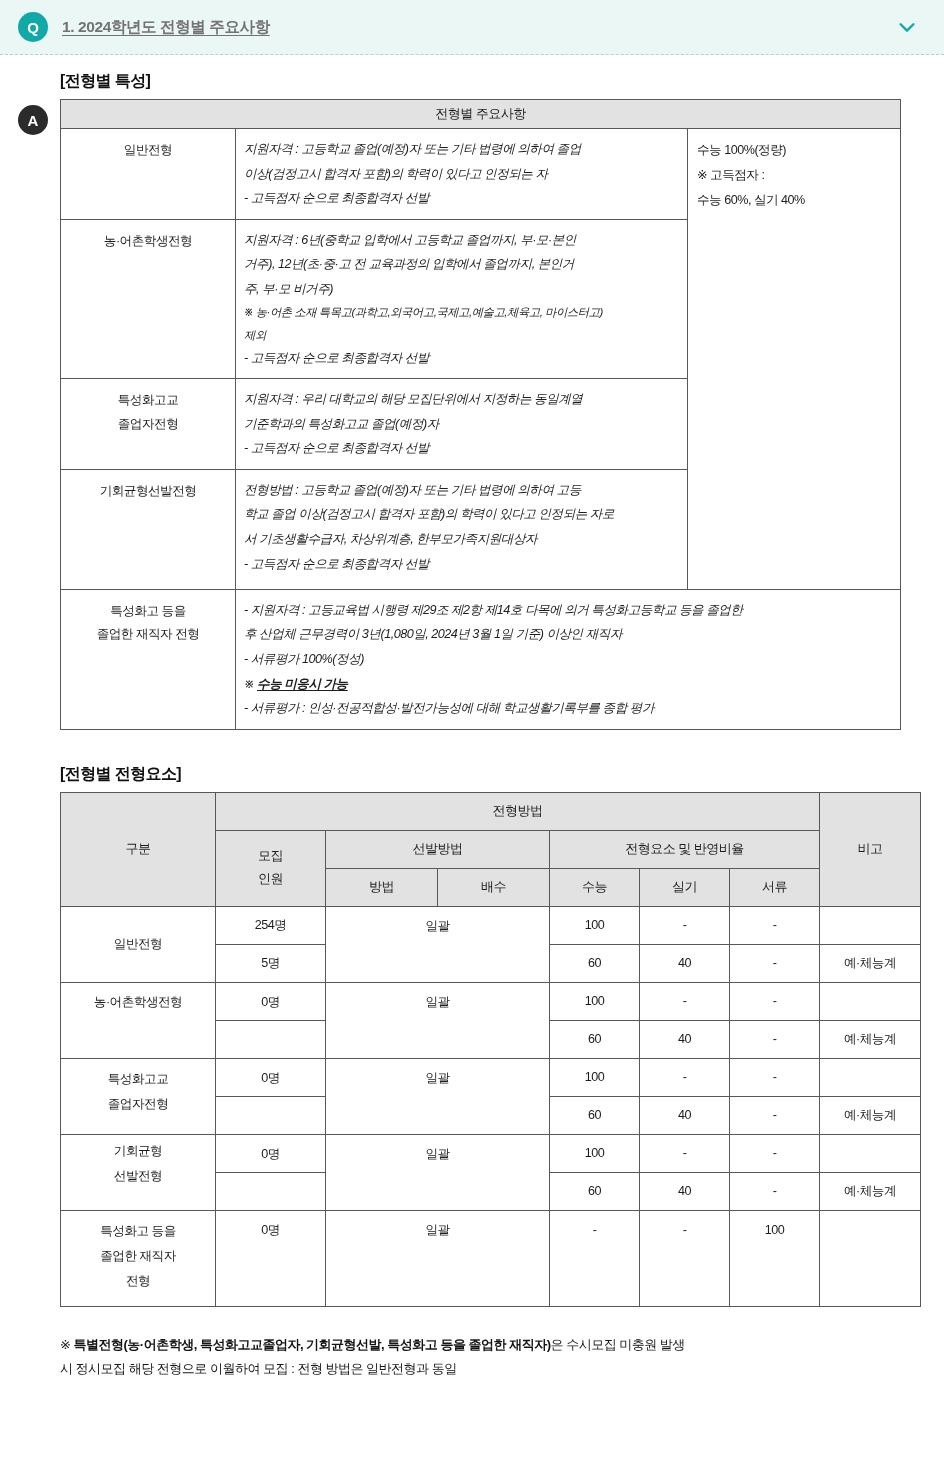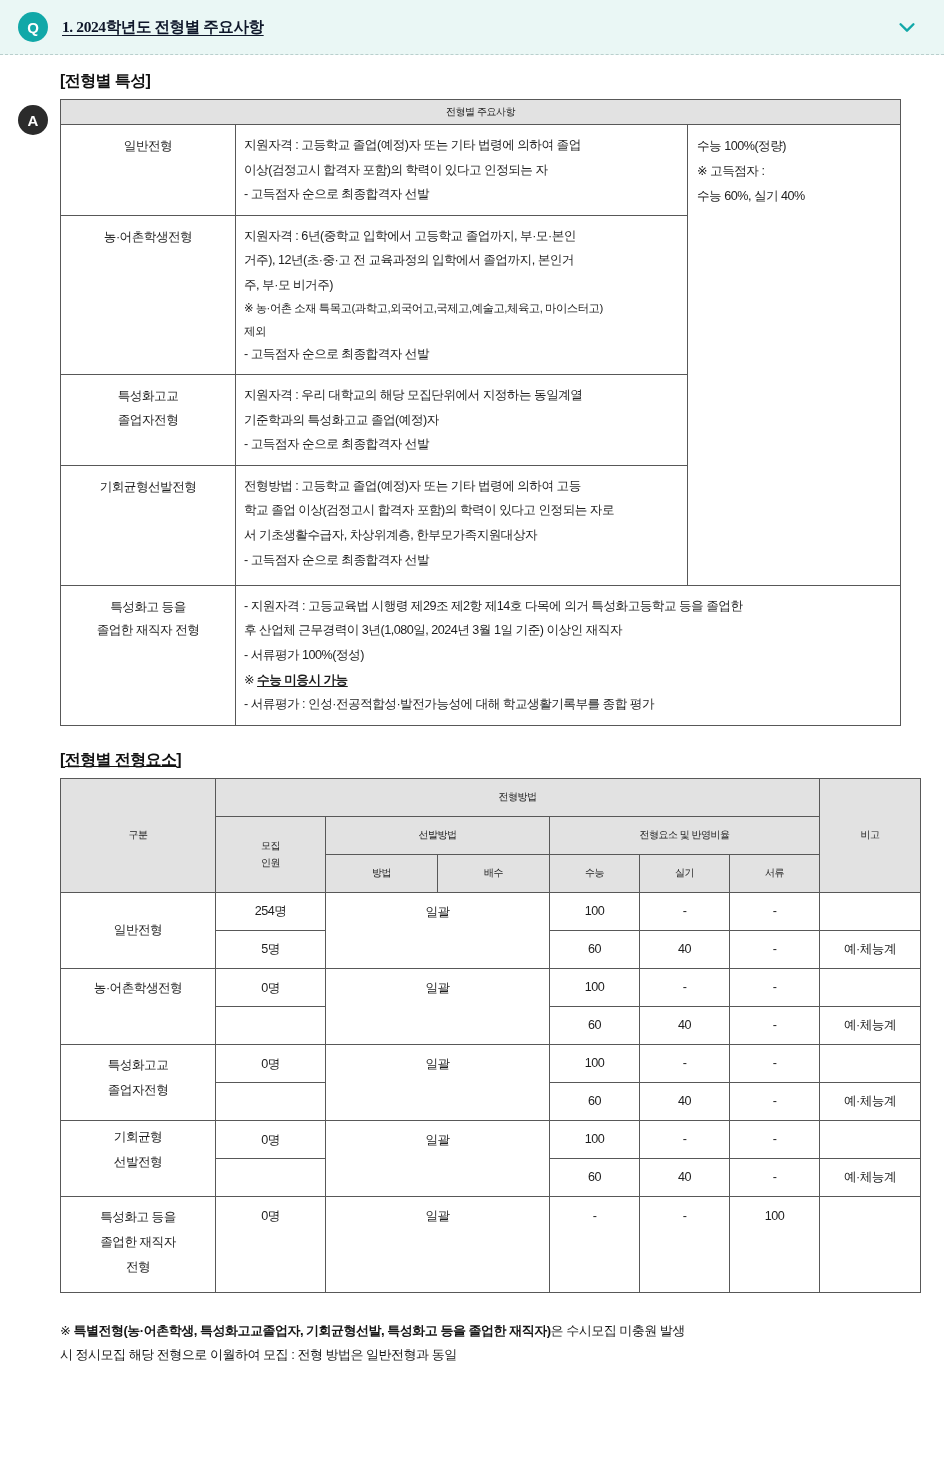--- a/index.html
+++ b/index.html
@@ -38,26 +38,25 @@
     align-items: center;
     justify-content: center;
     letter-spacing: 0;
   }
   .badge-q { background: #11a8a8; }
   .badge-a { background: #2b2b2b; }
   .faq-title {
     margin-left: 14px;
     font-size: 15.5px;
     font-weight: bold;
-    color: #0f172a;
+    color: #737373;
     text-decoration: underline;
     text-underline-offset: 3px;
     letter-spacing: -0.4px;
     white-space: nowrap;
-    font-family: Liberation Serif, serif;
   }
   .chev {
     margin-left: auto;
     width: 22px;
     height: 22px;
     display: block;
   }
 
   
   .faq-body {
@@ -74,21 +73,21 @@
     margin-left: 42px;
   }
 
   .section-title {
     font-size: 16px;
     font-weight: bold;
     letter-spacing: -0.6px;
     margin: 2px 0 7px 0;
     color: #111;
   }
-  .section-title.second { margin-top: 24px; text-decoration: underline; }
+  .section-title.second { margin-top: 34px; }
 
   
   table {
     border-collapse: collapse;
     width: 840px;
     table-layout: fixed;
   }
   table td, table th {
     border: 1px solid #585858;
     font-weight: normal;
@@ -96,35 +95,35 @@
     color: #1d1d1d;
     letter-spacing: -0.5px;
     padding: 5px 7px;
     box-sizing: border-box;
     vertical-align: top;
   }
   .hdr {
     background: #e2e2e2;
     text-align: center;
     vertical-align: middle;
-    font-size: 10px;
+    font-size: 13px;
   }
 
   
   .t1 .name {
     text-align: center;
     vertical-align: top;
     padding-top: 10px;
     line-height: 1.85;
   }
   .t1 .desc {
     line-height: 1.95;
     padding: 8px 8px 8px 8px;
   }
-  .t1 .desc .ln { display: block; }
+  .t1 .desc .ln { display: block; font-style: italic; }
   .t1 .desc .ln.just {
     text-align: justify;
     text-align-last: left;
   }
   .t1 .side {
     vertical-align: top;
     line-height: 2.0;
     padding: 9px 9px;
   }
   .t1 .side .ln { display: block; }

